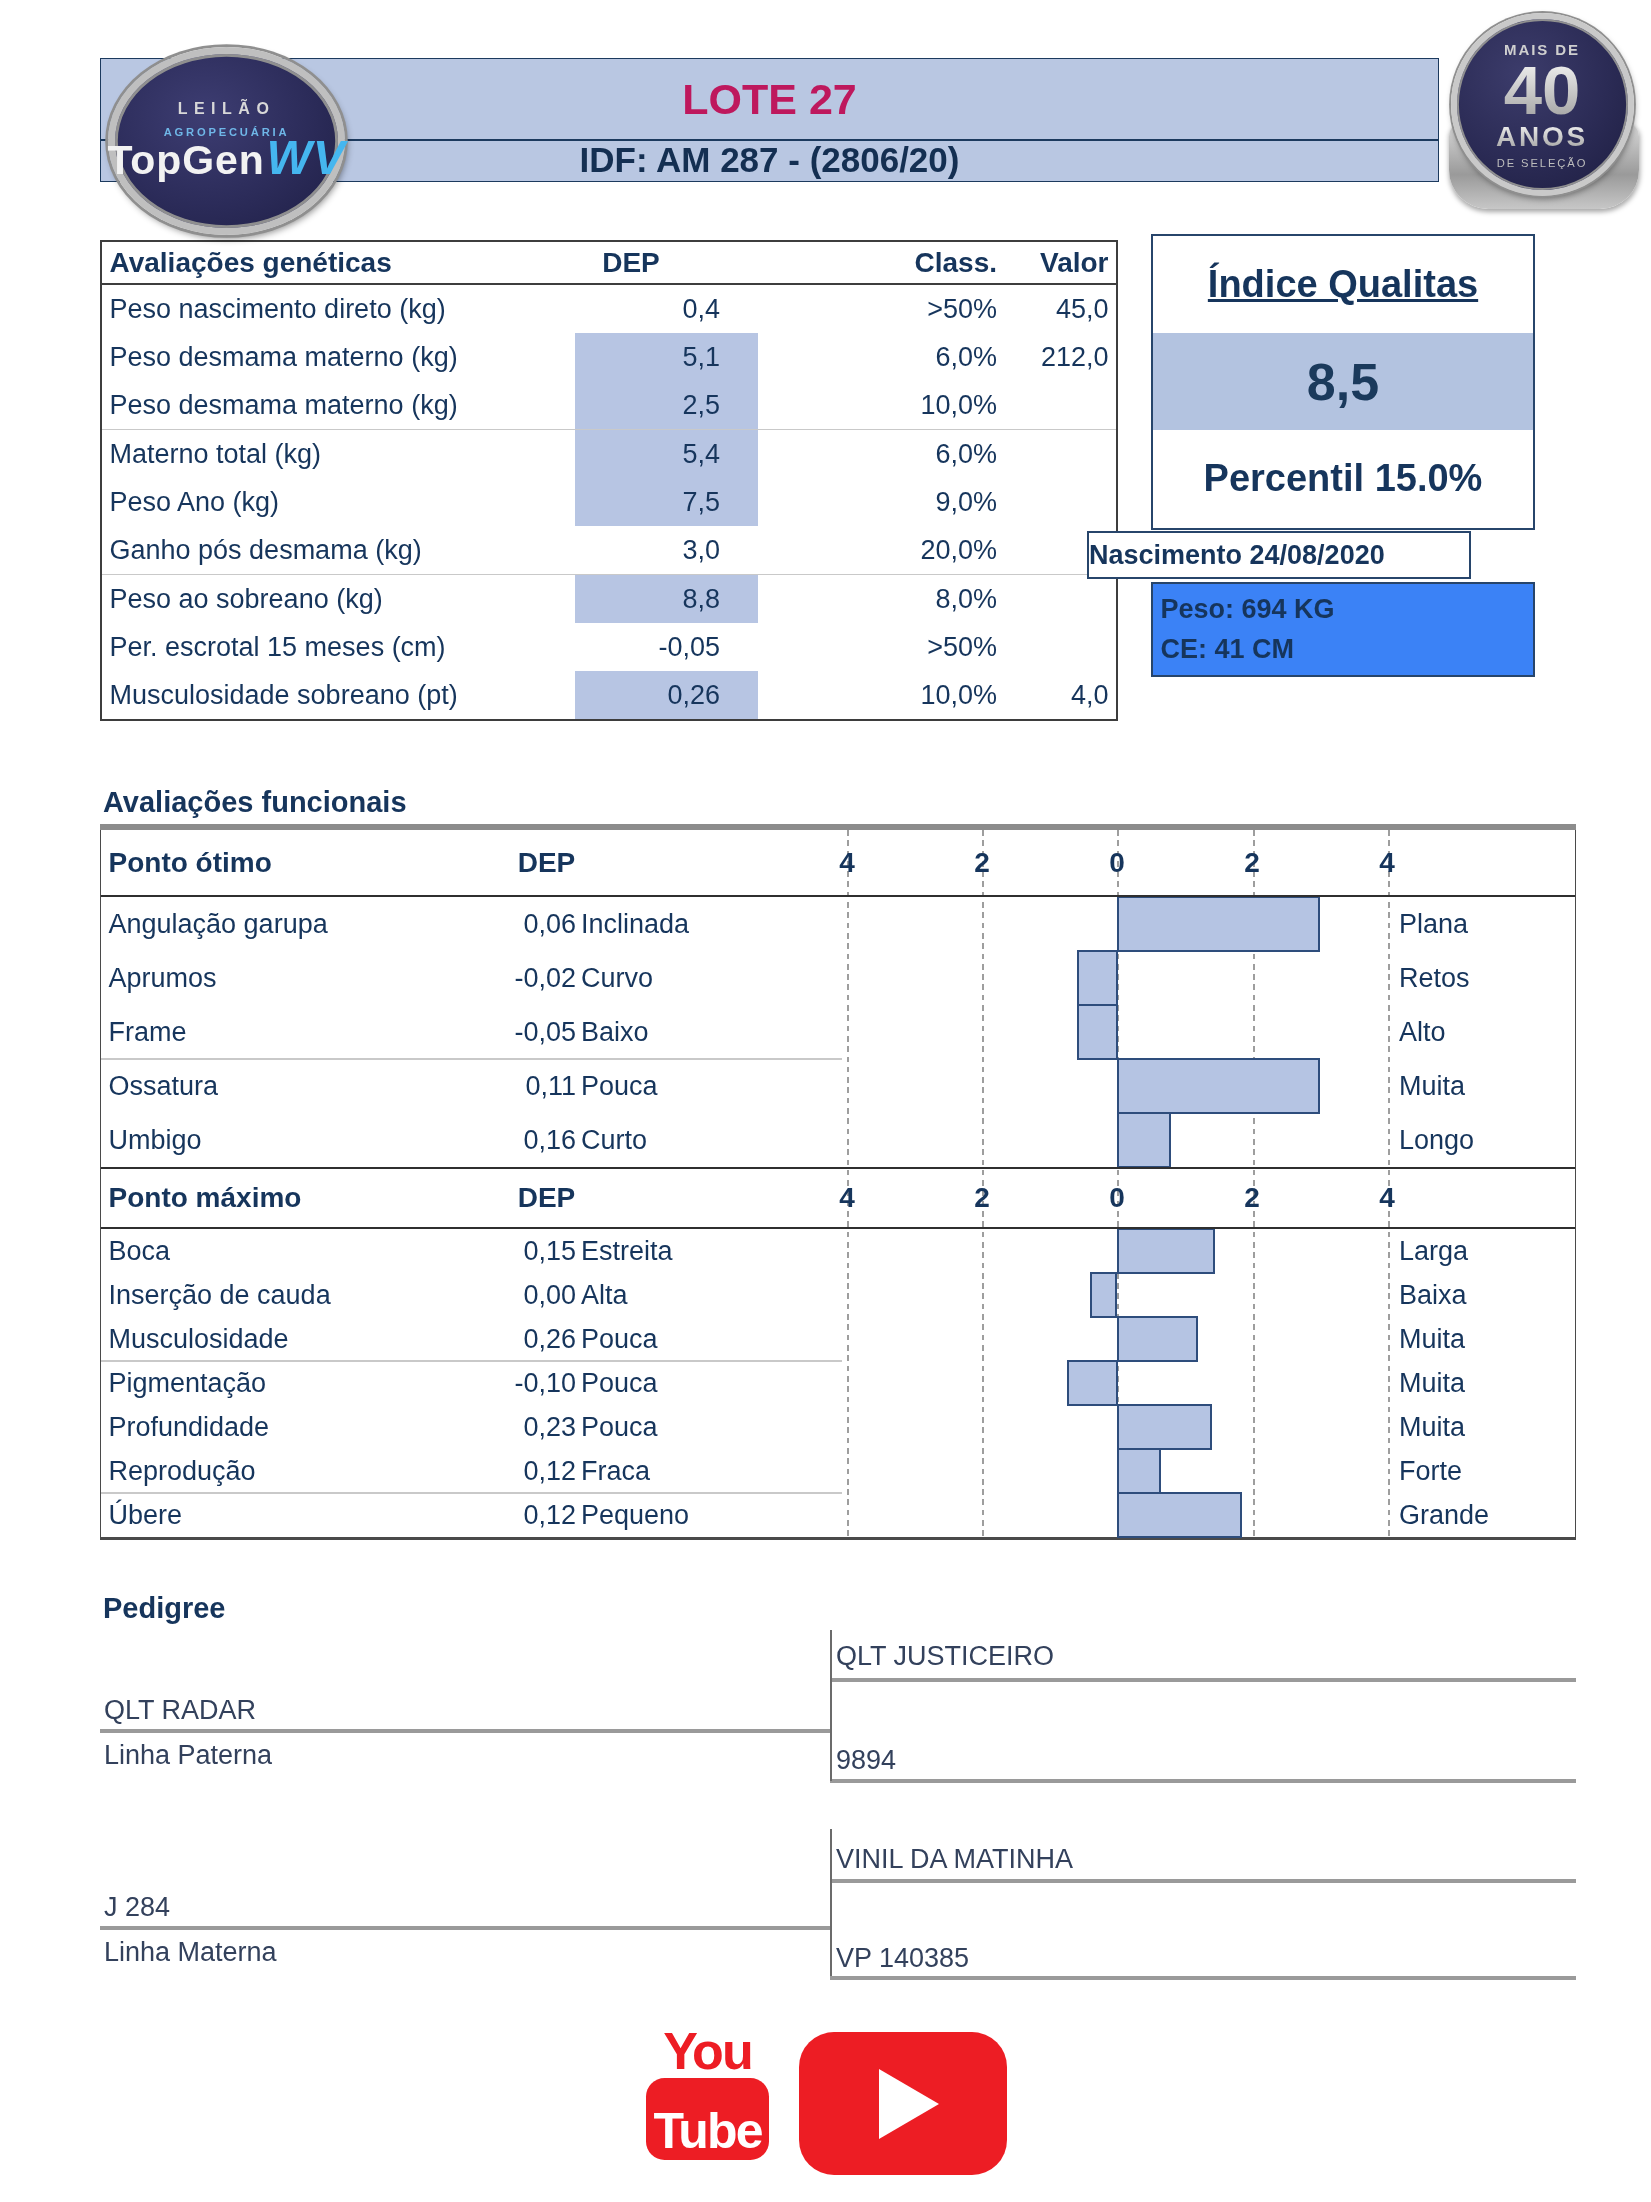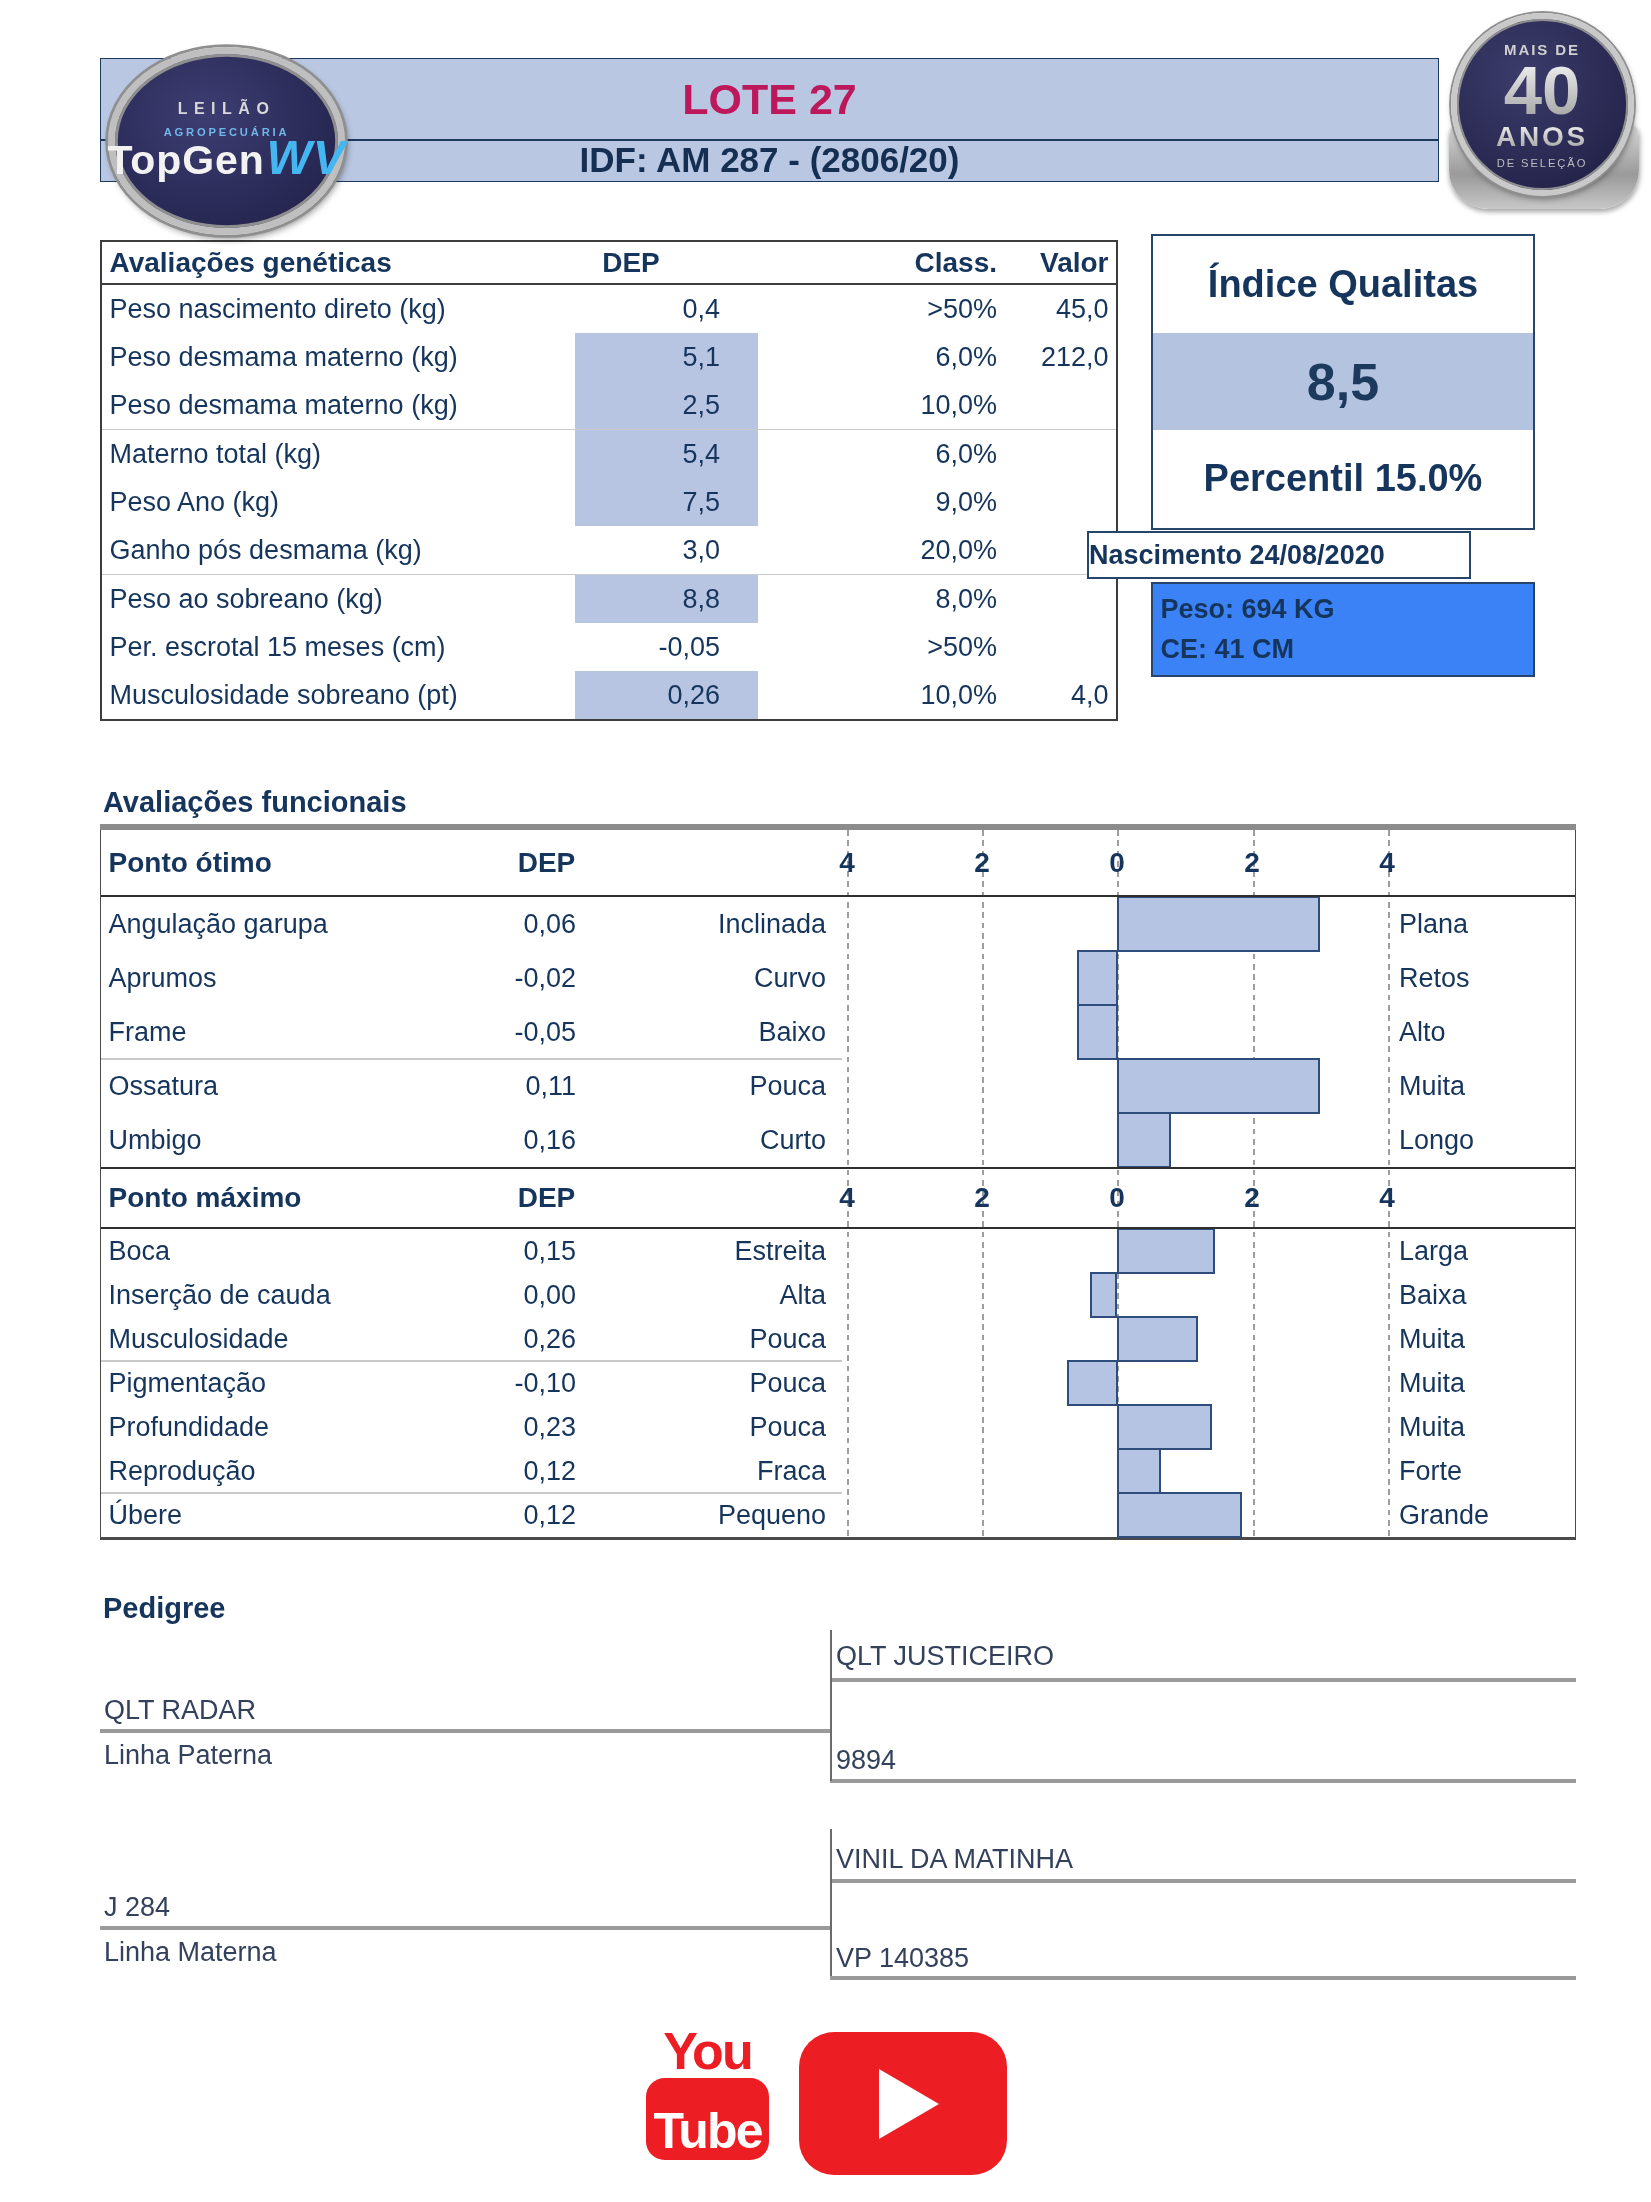--- a/index.html
+++ b/index.html
@@ -53,21 +53,21 @@
   .g-row .c-label{padding-left:7.5px;}
   .g-row .c-dep{position:relative;text-align:right;padding-right:39px;box-sizing:border-box;height:100%;
         display:flex;align-items:center;justify-content:flex-end;}
   .g-row .c-dep.hl::before{content:"";position:absolute;left:72px;width:183px;top:0;bottom:0;background:var(--hl);}
   .g-row .c-dep span{position:relative;z-index:1;}
   .g-row .c-class{text-align:right;}
   .g-row .c-valor{text-align:right;padding-right:7.5px;}
   
   .panel-main{position:absolute;left:1151px;top:234px;width:384px;height:296px;border:2.8px solid #27456b;
         box-sizing:border-box;background:#fff;}
-  .panel-main .p-title{height:97px;display:flex;align-items:center;justify-content:center;font-size:38px;font-weight:bold;}
+  .panel-main .p-title{height:97px;display:flex;align-items:center;justify-content:center;font-size:38px;font-weight:bold;text-decoration:underline;}
   .panel-main .p-band{height:97px;background:#b3c3e0;display:flex;align-items:center;justify-content:center;
         font-size:52px;font-weight:bold;color:#1b3a5c;}
   .panel-main .p-perc{height:96px;display:flex;align-items:center;justify-content:center;font-size:38px;font-weight:bold;}
   .panel-birth{position:absolute;left:1087px;top:531px;width:384px;height:48px;border:2.8px solid #27456b;
         box-sizing:border-box;display:flex;align-items:center;font-size:27px;font-weight:bold;padding-left:0;background:#fff;}
   .panel-body{position:absolute;left:1151px;top:582px;width:384px;height:95px;border:2.8px solid #27456b;
         box-sizing:border-box;font-size:27px;font-weight:bold;padding-left:7.5px;background:#3b82f6;
         display:flex;flex-direction:column;justify-content:space-evenly;}
   
   .func-title{position:absolute;left:103px;top:786px;font-size:29px;font-weight:bold;}
@@ -80,21 +80,21 @@
   .f-sechead{position:relative;height:65px;border-bottom:2.8px solid #2f2f2f;z-index:2;}
   .f-sechead.second{height:58px;border-top:2.8px solid #2f2f2f;}
   .f-sechead .sh-title{position:absolute;left:7.5px;top:50%;transform:translateY(-50%);font-size:28px;font-weight:bold;}
   .f-sechead .sh-dep{position:absolute;left:408px;width:75px;text-align:center;top:50%;transform:translateY(-50%);
         font-size:28px;font-weight:bold;}
   .f-sechead .tick{position:absolute;width:52px;text-align:center;top:50%;transform:translateY(-50%);
         font-size:28px;font-weight:bold;}
   .f-row{position:relative;}
   .f-row .fl{position:absolute;left:7.5px;top:50%;transform:translateY(-50%);font-size:27px;z-index:2;}
   .f-row .fd{position:absolute;left:298px;width:177px;text-align:right;top:50%;transform:translateY(-50%);font-size:27px;z-index:2;}
-  .f-row .fld{position:absolute;left:464px;width:261px;text-align:right;top:50%;transform:translateY(-50%);font-size:27px;z-index:2;}
+  .f-row .fld{position:absolute;left:480px;width:261px;text-align:left;top:50%;transform:translateY(-50%);font-size:27px;z-index:2;}
   .f-row .frl{position:absolute;left:1298px;top:50%;transform:translateY(-50%);font-size:27px;z-index:2;}
   .f-row .barwrap{position:absolute;left:746px;width:541px;top:0;bottom:0;z-index:1;}
   .f-row .bar{position:absolute;top:-0.9px;bottom:-0.9px;background:var(--barfill);border:2.8px solid var(--barborder);box-sizing:border-box;}
   .f-row.gend::after{content:"";position:absolute;left:0;width:741px;bottom:-0.9px;height:1.9px;background:var(--lightsep);z-index:3;}
   
   .ped{position:absolute;font-size:27px;color:#33415c;}
   .ped.bold{font-weight:bold;color:var(--navy);font-size:29px;}
   .pline{position:absolute;height:3.7px;background:#9a9a9a;}
   .pvline{position:absolute;width:1.9px;background:#6b6b6b;}
   

